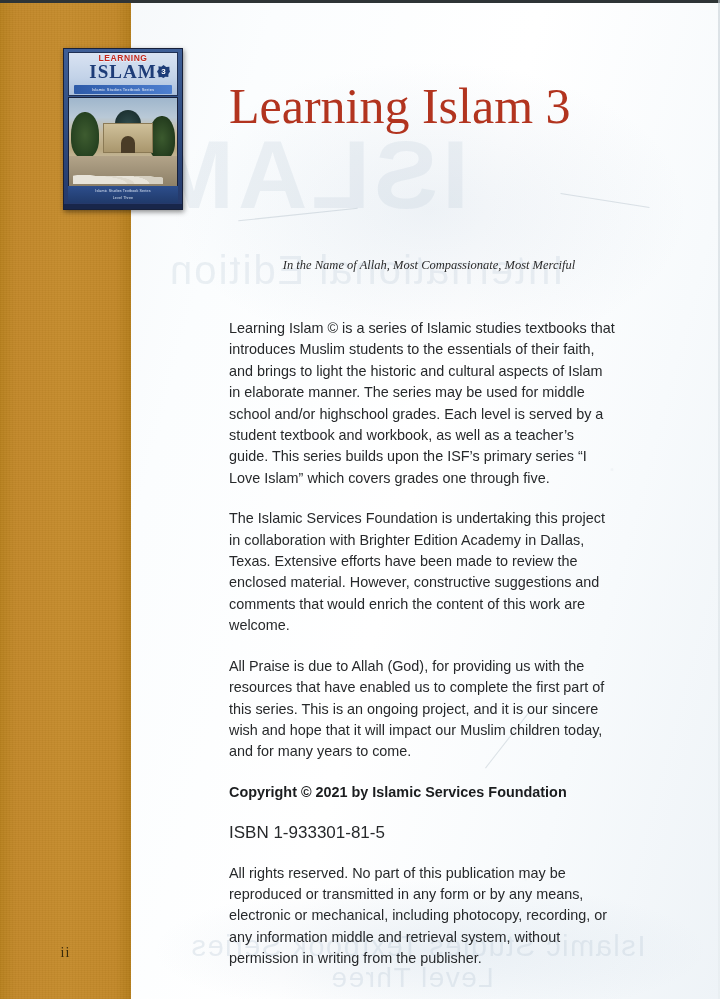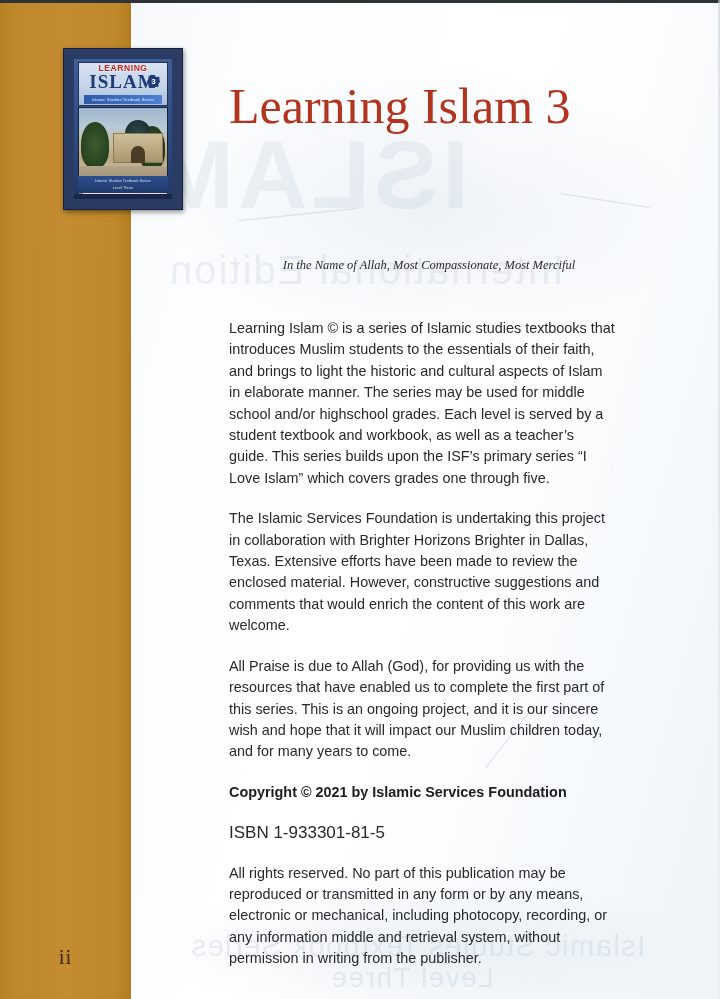--- a/index.html
+++ b/index.html
@@ -39,30 +39,30 @@
     content:"";position:absolute;inset:0;
     background-image:
       repeating-linear-gradient(0deg, rgba(0,0,0,.025) 0 1px, rgba(255,255,255,.02) 1px 2px),
       repeating-linear-gradient(90deg, rgba(0,0,0,.02) 0 1px, rgba(255,255,255,.015) 1px 3px);
     opacity:.85;pointer-events:none;
   }
   .page-number{
     position:absolute;left:0;width:131px;top:945px;
     text-align:center;
     font-family:"Liberation Serif", serif;
-    font-size:21px;color:#3a2a08;letter-spacing:1px;
+    font-size:14px;color:#3a2a08;letter-spacing:1px;
     z-index:12;
   }
   
   .cover-wrap{
     position:absolute;left:63px;top:48px;width:120px;height:162px;
     z-index:20;
     box-shadow:1px 2px 5px rgba(0,0,0,.45);
     background:#2a3c64;
-    padding:10px;
+    padding:0;
     border:1px solid #17203a;
     box-sizing:border-box;
   }
   .cover{
     position:relative;width:100%;height:100%;
     background:linear-gradient(180deg,#3f5f97 0%, #2e4a7d 55%, #24386a 100%);
     overflow:hidden;
   }
   .cover-topband{
     position:absolute;left:4px;right:4px;top:3px;height:44px;
@@ -286,21 +286,21 @@
   </div>
 
   <div class="content">
 
     <div class="doc-title">Learning Islam 3</div>
 
     <div class="bismillah-en">In the Name of Allah, Most Compassionate, Most Merciful</div>
 
     <div class="body-block">
       <p class="para">Learning Islam © is a series of Islamic studies textbooks that introduces Muslim students to the essentials of their faith, and brings to light the historic and cultural aspects of Islam in elaborate manner. The series may be used for middle school and/or highschool grades. Each level is served by a student textbook and workbook, as well as a teacher’s guide. This series builds upon the ISF’s primary series “I Love Islam” which covers grades one through five.</p>
-      <p class="para">The Islamic Services Foundation is undertaking this project in collaboration with Brighter Horizons Brighter in Dallas, Texas. Extensive efforts have been made to review the enclosed material. However, constructive suggestions and comments that would enrich the content of this work are welcome.</p>
+      <p class="para">The Islamic Services Foundation is undertaking this project in collaboration with Brighter Edition Academy in Dallas, Texas. Extensive efforts have been made to review the enclosed material. However, constructive suggestions and comments that would enrich the content of this work are welcome.</p>
       <p class="para">All Praise is due to Allah (God), for providing us with the resources that have enabled us to complete the first part of this series. This is an ongoing project, and it is our sincere wish and hope that it will impact our Muslim children today, and for many years to come.</p>
       <p class="copyright">Copyright © 2021 by Islamic Services Foundation</p>
       <p class="isbn">ISBN 1-933301-81-5</p>
       <p class="para tight">All rights reserved. No part of this publication may be reproduced or transmitted in any form or by any means, electronic or mechanical, including photocopy, recording, or any information middle and retrieval system, without permission in writing from the publisher.</p>
     </div>
 
   </div>
 </div>
 
 </body></html>

